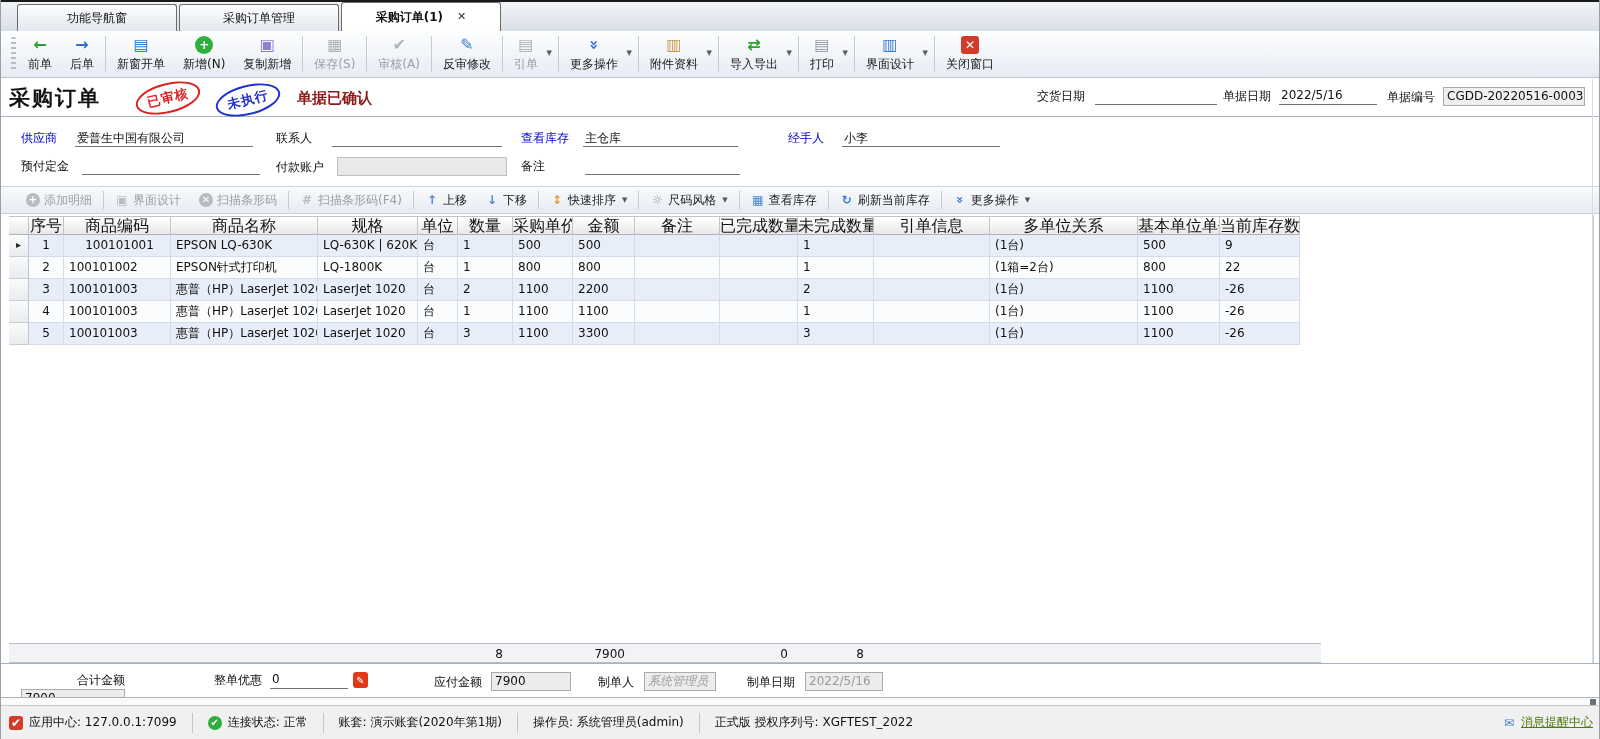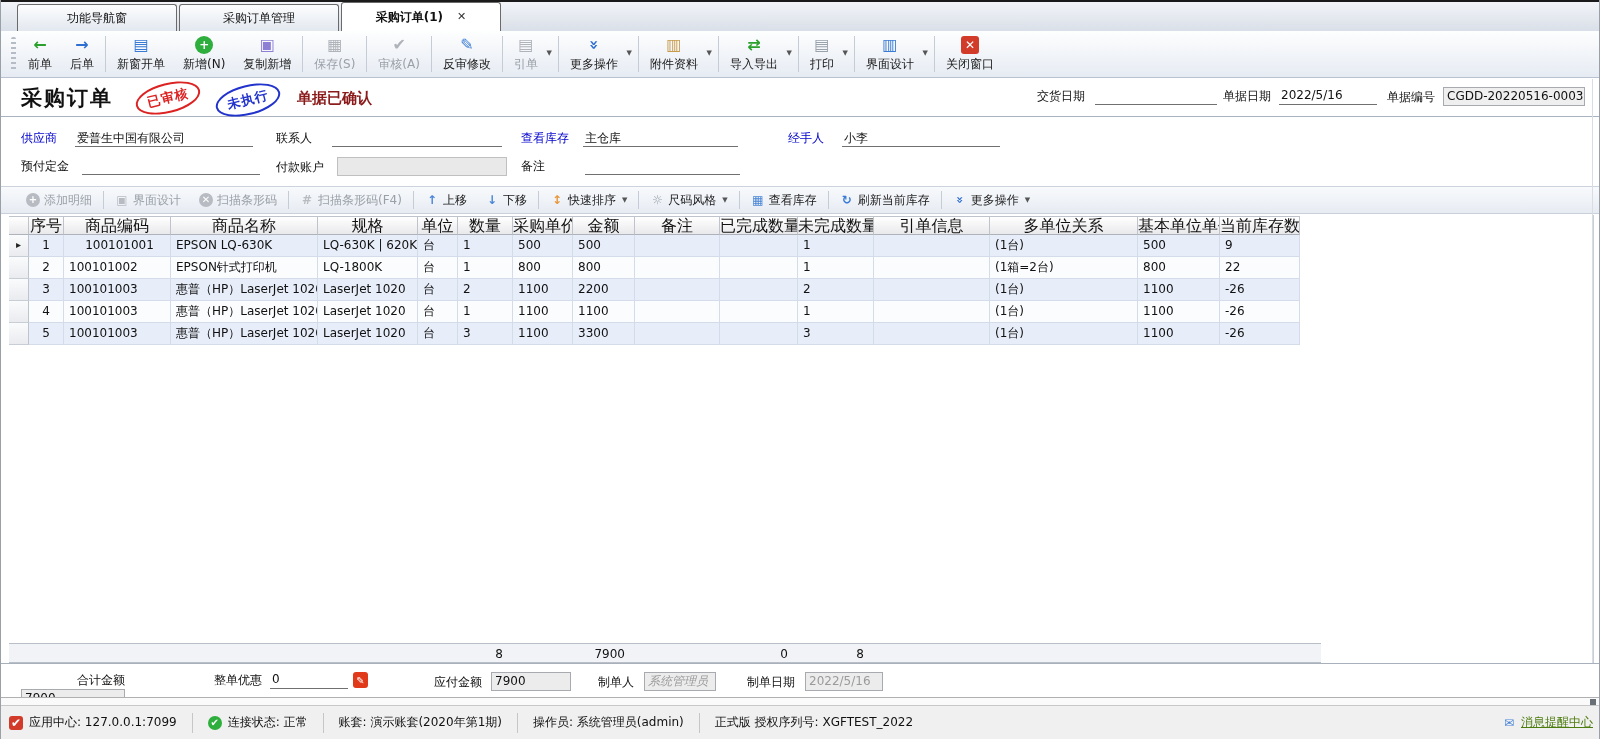--- a/index.html
+++ b/index.html
@@ -18,21 +18,21 @@
   .tbtn.hasdd{padding-right:18px;}
   .dd{position:absolute;right:4px;top:18px;font-size:7px;color:#555;}
   .tsep{width:1px;background:#c5ccd6;margin:5px 2px;}
   .icn{display:inline-flex;align-items:center;justify-content:center;width:18px;height:18px;font-size:16px;line-height:18px;}
   .icn.sm{width:14px;height:14px;font-size:12px;line-height:14px;}
   .icn.round{border-radius:50%;color:#fff;font-size:12px;font-weight:bold;}
   .icn.sm.round{font-size:10px;}
   .icn.square{border-radius:3px;color:#fff;font-size:12px;font-weight:bold;}
   
   #dochdr{position:absolute;left:0;top:78px;width:1600px;height:39px;background:#fff;border-bottom:1px solid #aab2c0;box-sizing:border-box;}
-  #doctitle{position:absolute;left:20px;top:6px;font-size:21px;font-weight:bold;letter-spacing:2px;}
+  #doctitle{position:absolute;left:8px;top:6px;font-size:21px;font-weight:bold;letter-spacing:2px;}
   .stamp{position:absolute;width:62px;height:26px;border:2px solid;border-radius:50%;display:flex;align-items:center;justify-content:center;font-size:13px;font-weight:bold;letter-spacing:1px;transform:rotate(-14deg);background:rgba(255,255,255,0);}
   #stamp-audited{left:134px;top:5px;}
   #stamp-unexec{left:214px;top:7px;}
   #confirmtxt{position:absolute;left:296px;top:11px;font-size:15px;font-weight:bold;}
   .hfield{position:absolute;top:10px;display:flex;align-items:flex-end;}
   .flabel{white-space:nowrap;}
   .flabel.blue{color:#0000cc;}
   .uline{display:inline-block;border-bottom:1px solid #707070;height:17px;box-sizing:border-box;padding-left:2px;white-space:nowrap;overflow:hidden;}
   .sunken{display:inline-block;background:#efefef;border:1px solid #a7abb0;height:19px;line-height:17px;box-sizing:border-box;padding:0 3px;white-space:nowrap;overflow:hidden;}
   

